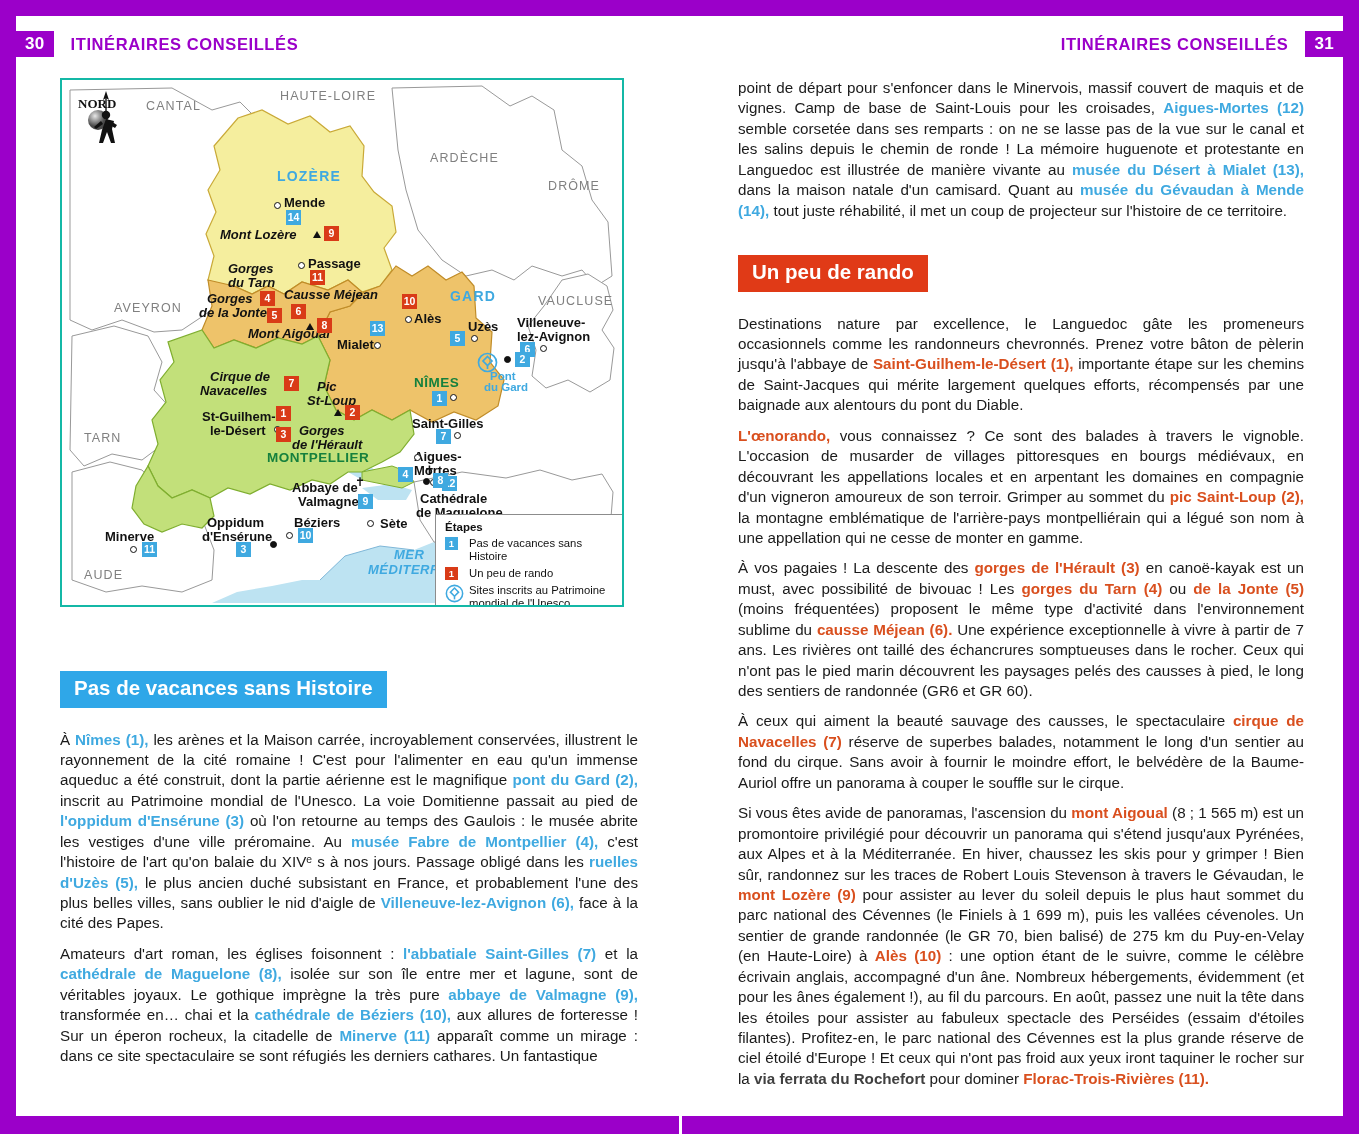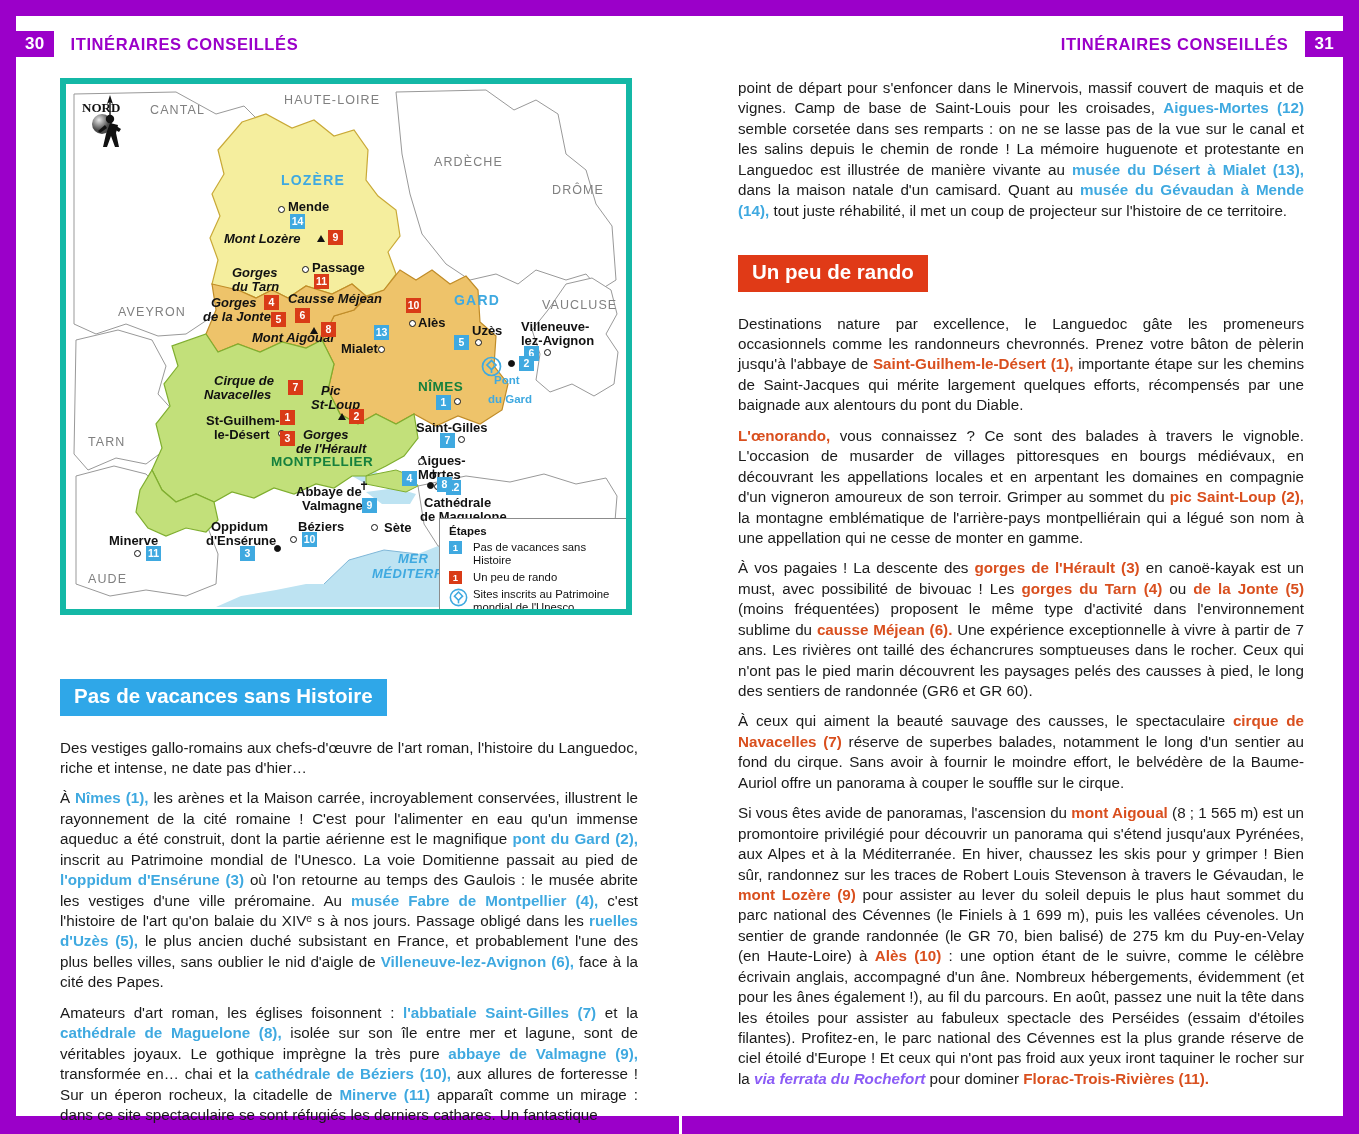--- a/index.html
+++ b/index.html
@@ -109,41 +109,41 @@
     font-size: 15.2px;
     line-height: 1.345;
     color: #1a1a1a;
     text-align: justify;
     -webkit-hyphens: none;
     hyphens: none;
   }
   p.body.last { margin-bottom: 0; }
   .lnk-blue { color: #3fa9e0; font-weight: bold; }
   .lnk-red  { color: #d94f1e; font-weight: bold; }
-  .lnk-red-i { color: #8b5cf6; font-weight: bold; font-style: italic; }
+  .lnk-red-i { color: #404040; font-weight: bold; }
 
   
   .sec-head {
     display: inline-block;
     color: #ffffff;
     font-weight: bold;
     font-size: 20.5px;
     padding: 7px 14px 9px 14px;
     line-height: 1;
     margin-bottom: 22px;
   }
   .sec-head.blue { background: #2fa7e8; }
   .sec-head.red  { background: #e03a17; }
 
   
   .map-wrap {
     position: relative;
     width: 560px;
     height: 525px;
-    border: 6px solid #14b8a6;
+    border: 2px solid #14b8a6;
     background: #ffffff;
     overflow: hidden;
     margin-bottom: 64px;
   }
   .map-svg { position: absolute; left: 0; top: 0; }
 
   .map-label {
     position: absolute;
     white-space: nowrap;
     line-height: 1;
@@ -444,21 +444,21 @@
     <div class="unesco" style="left:415px; top:272px;">
       <svg width="21" height="21" viewBox="0 0 21 21">
         <circle cx="10.5" cy="10.5" r="9" fill="none" stroke="#3fa9e0" stroke-width="1.7"></circle>
         <path d="M10.5 4.5 L15 9 L10.5 13.5 L6 9 Z" fill="none" stroke="#3fa9e0" stroke-width="1.7"></path>
         <line x1="10.5" y1="13.5" x2="10.5" y2="17" stroke="#3fa9e0" stroke-width="1.7"></line>
       </svg>
     </div>
     <div class="city-dot filled" style="left:442px; top:276px;"></div>
     <div class="badge blue" style="left:453px; top:272px;">2</div>
     <div class="map-label lbl-pont" style="left:428px; top:290px;">Pont</div>
-    <div class="map-label lbl-pont" style="left:422px; top:309px;text-align:right;">du Gard</div>
+    <div class="map-label lbl-pont" style="left:422px; top:301px;text-align:right;">du Gard</div>
 
     <div class="map-label lbl-city-lg" style="left:352px; top:296px;">NÎMES</div>
     <div class="city-dot" style="left:388px; top:314px;"></div>
     <div class="badge blue" style="left:370px; top:311px;">1</div>
 
     <div class="map-label lbl-city" style="left:350px; top:337px;">Saint-Gilles</div>
     <div class="city-dot" style="left:392px; top:352px;"></div>
     <div class="badge blue" style="left:374px; top:349px;">7</div>
 
     <div class="map-label lbl-city" style="left:352px; top:370px;">Aigues-</div>
@@ -544,21 +544,20 @@
           </svg>
         </div>
         <div class="legend-text">Sites inscrits au Patrimoine mondial de l'Unesco</div>
       </div>
     </div>
   </div>
 
   
   <div class="sec-head blue">Pas de vacances sans Histoire</div>
 
-  <p class="body"><span>Des vestiges gallo-romains aux chefs-d'œuvre de l'art roman, l'histoire du Languedoc, riche et intense, ne date pas d'hier…</span></p>
 
   <p class="body"><span>À </span><span class="lnk-blue">Nîmes (1),</span><span> les arènes et la Maison carrée, incroyablement conservées, illustrent le rayonnement de la cité romaine ! C'est pour l'alimenter en eau qu'un immense aqueduc a été construit, dont la partie aérienne est le magnifique </span><span class="lnk-blue">pont du Gard (2),</span><span> inscrit au Patrimoine mondial de l'Unesco. La voie Domitienne passait au pied de </span><span class="lnk-blue">l'oppidum d'Ensérune (3)</span><span> où l'on retourne au temps des Gaulois : le musée abrite les vestiges d'une ville préromaine. Au </span><span class="lnk-blue">musée Fabre de Montpellier (4),</span><span> c'est l'histoire de l'art qu'on balaie du XIVᵉ s à nos jours. Passage obligé dans les </span><span class="lnk-blue">ruelles d'Uzès (5),</span><span> le plus ancien duché subsistant en France, et probablement l'une des plus belles villes, sans oublier le nid d'aigle de </span><span class="lnk-blue">Villeneuve-lez-Avignon (6),</span><span> face à la cité des Papes.</span></p>
 
   <p class="body last"><span>Amateurs d'art roman, les églises foisonnent : </span><span class="lnk-blue">l'abbatiale Saint-Gilles (7)</span><span> et la </span><span class="lnk-blue">cathédrale de Maguelone (8),</span><span> isolée sur son île entre mer et lagune, sont de véritables joyaux. Le gothique imprègne la très pure </span><span class="lnk-blue">abbaye de Valmagne (9),</span><span> transformée en… chai et la </span><span class="lnk-blue">cathédrale de Béziers (10),</span><span> aux allures de forteresse ! Sur un éperon rocheux, la citadelle de </span><span class="lnk-blue">Minerve (11)</span><span> apparaît comme un mirage : dans ce site spectaculaire se sont réfugiés les derniers cathares. Un fantastique</span></p>
 </div>
 
 <div class="col-right">
 
   <p class="body" style="margin-bottom:34px;"><span>point de départ pour s'enfoncer dans le Minervois, massif couvert de maquis et de vignes. Camp de base de Saint-Louis pour les croisades, </span><span class="lnk-blue">Aigues-Mortes (12)</span><span> semble corsetée dans ses remparts : on ne se lasse pas de la vue sur le canal et les salins depuis le chemin de ronde ! La mémoire huguenote et protestante en Languedoc est illustrée de manière vivante au </span><span class="lnk-blue">musée du Désert à Mialet (13),</span><span> dans la maison natale d'un camisard. Quant au </span><span class="lnk-blue">musée du Gévaudan à Mende (14),</span><span> tout juste réhabilité, il met un coup de projecteur sur l'histoire de ce territoire.</span></p>
 

